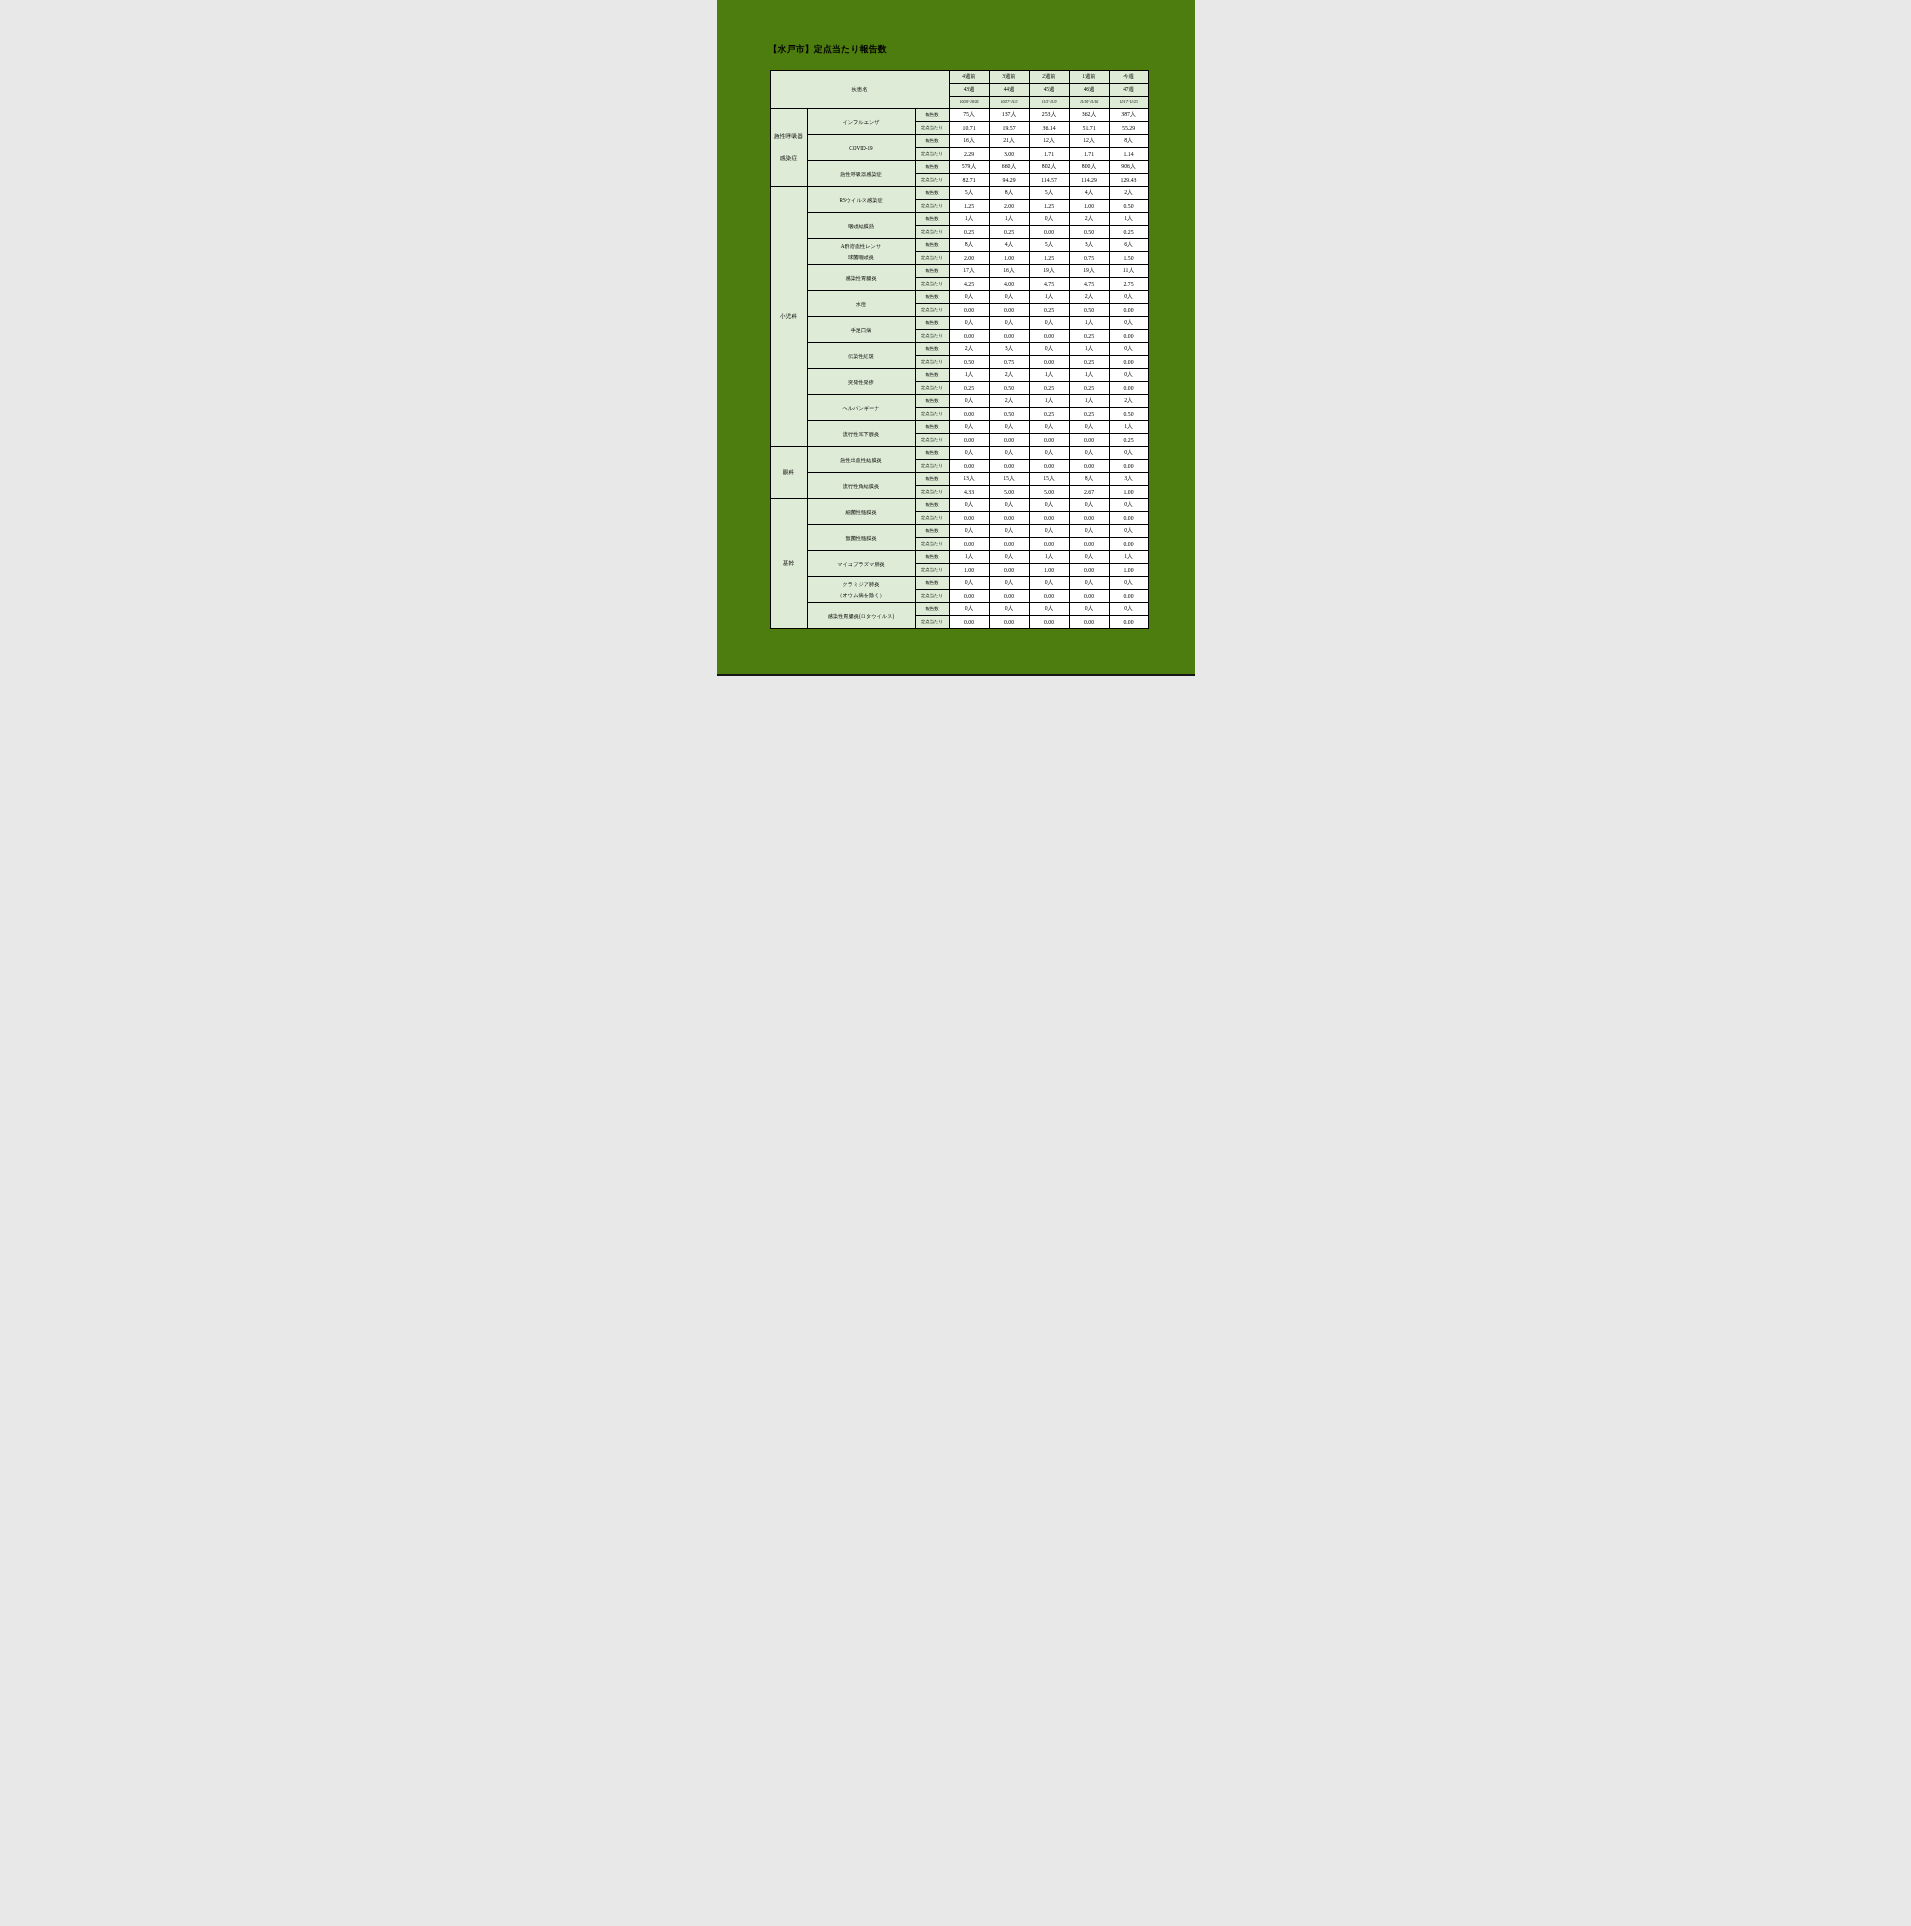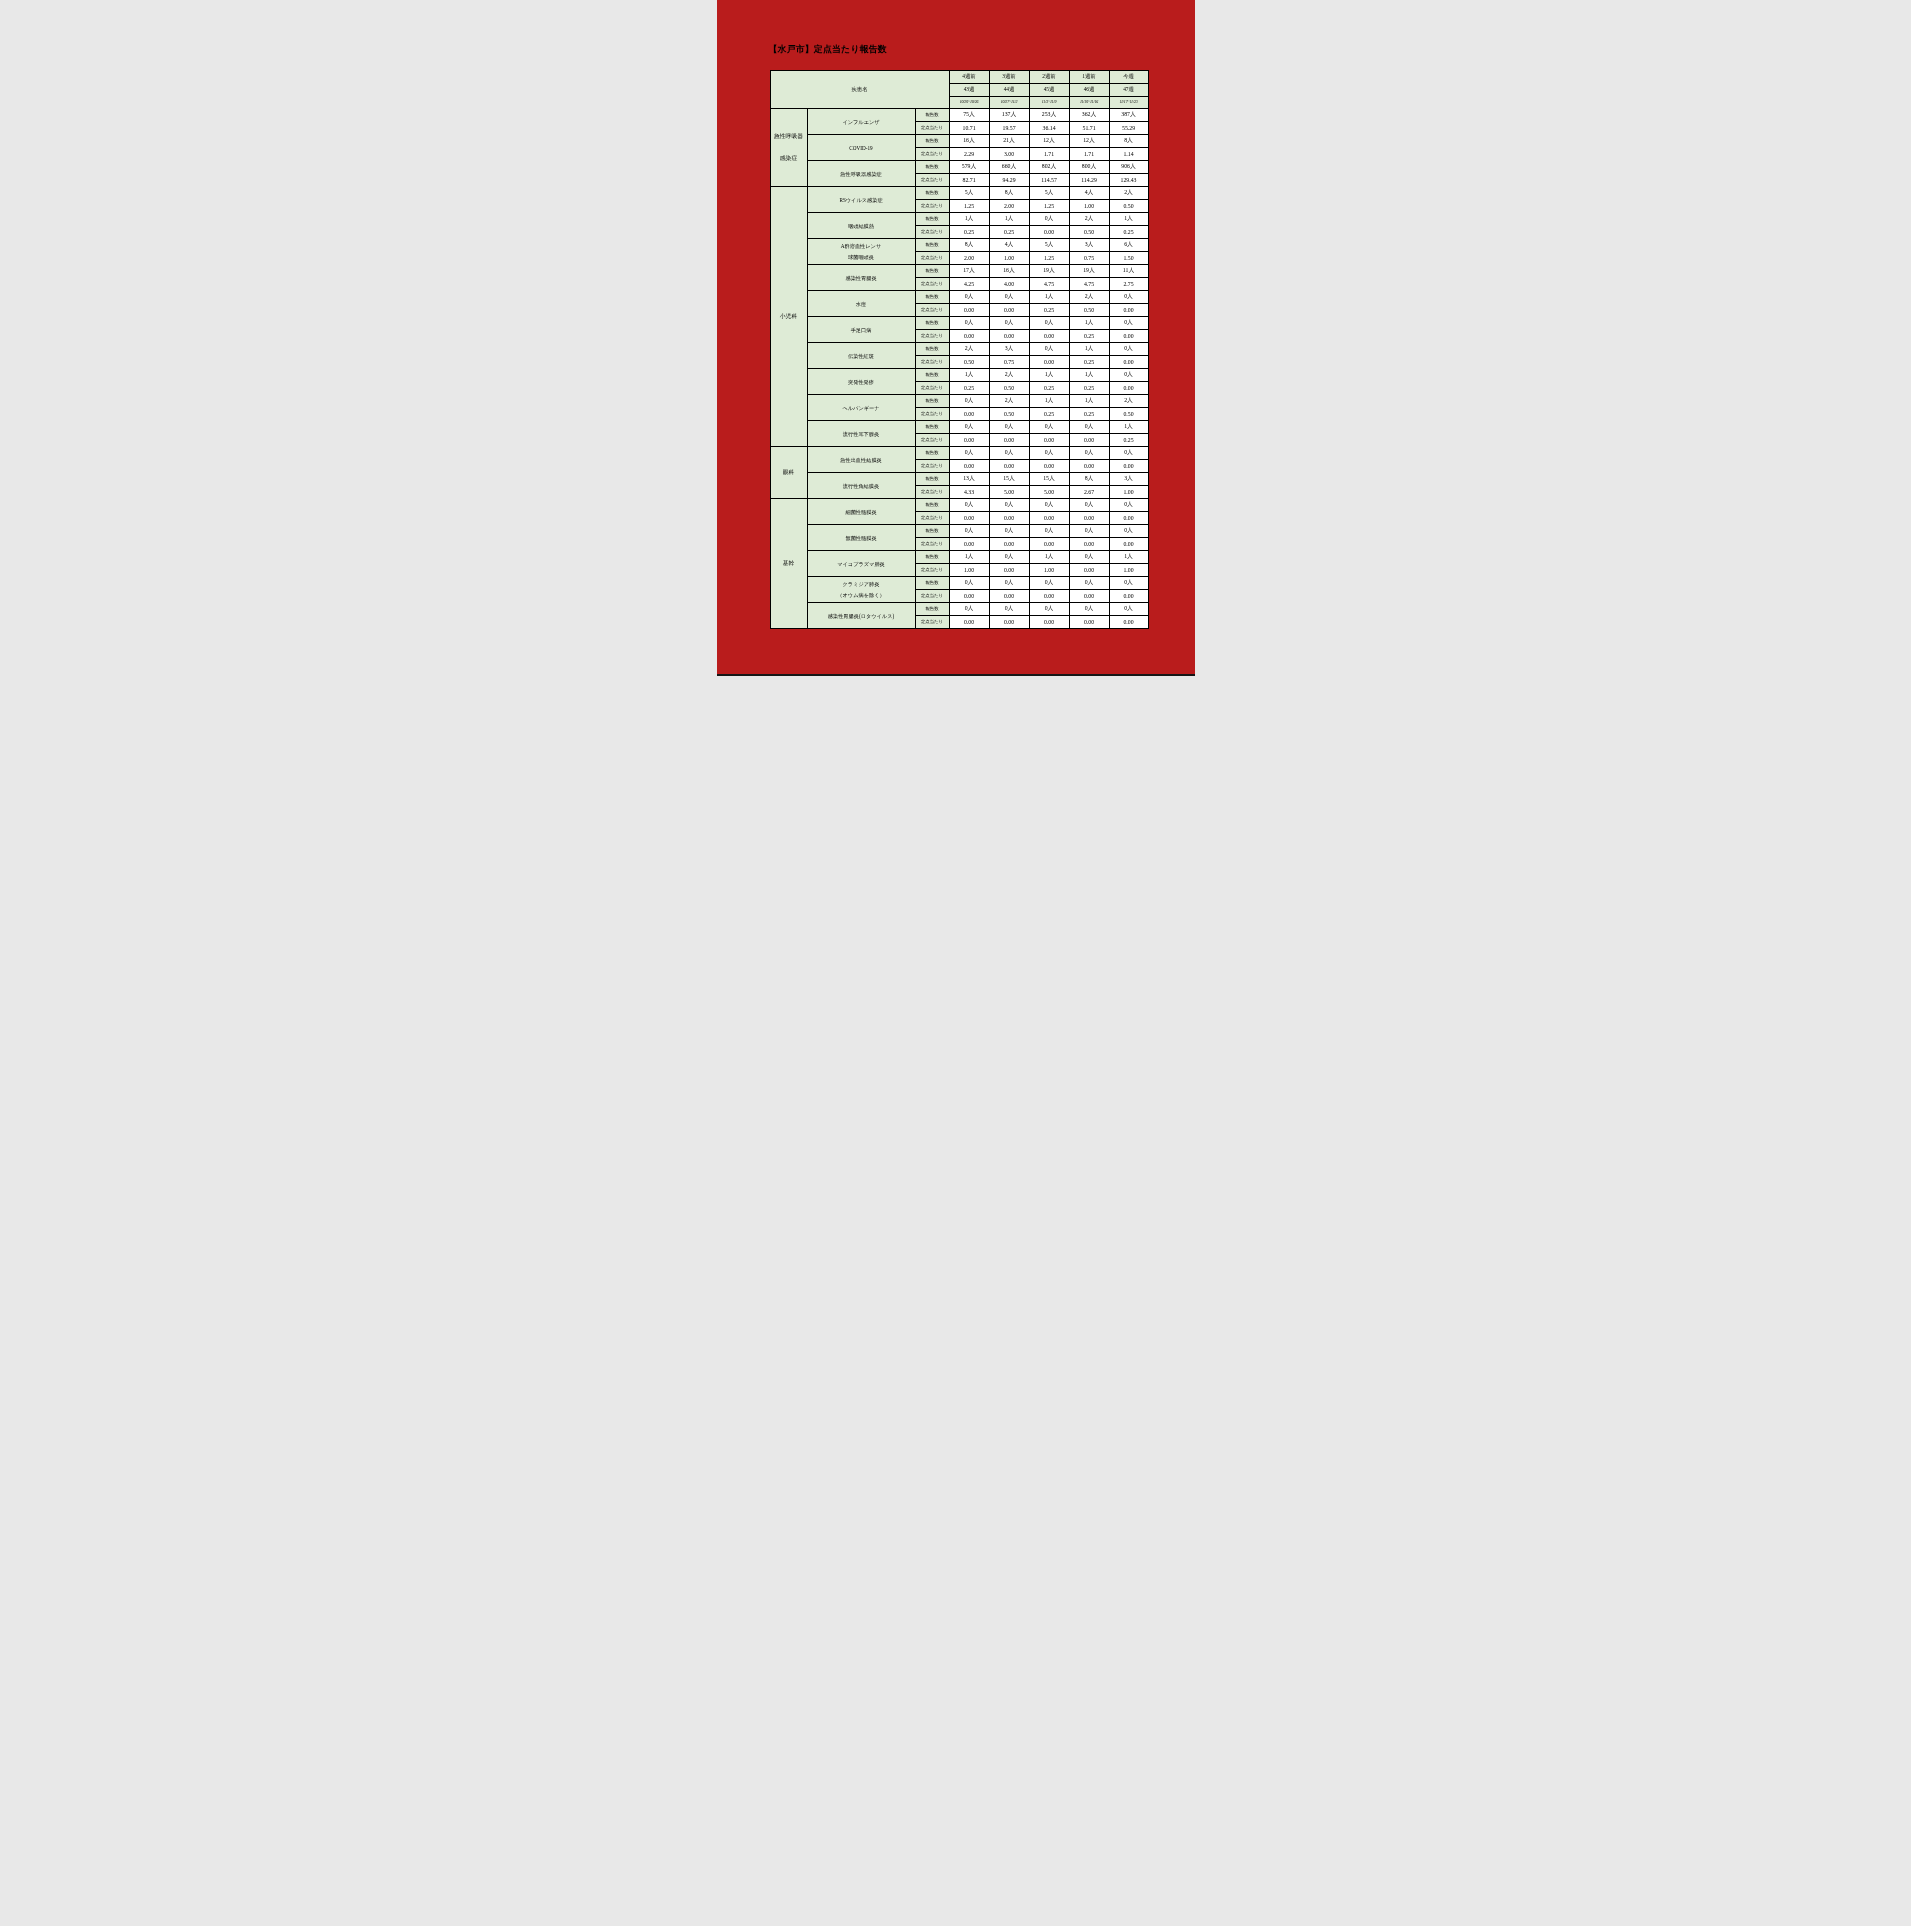--- a/index.html
+++ b/index.html
@@ -1,19 +1,19 @@
 <!DOCTYPE html>
 <html style="--green: #deebd6; --border: #000000;font-size:6.2px"><head>
 <meta charset="utf-8">
 <style>
   :root { --green:#deebd6; --border:#000000; }
   * { box-sizing:border-box; margin:0; padding:0; }
   html,body { background:#e8e8e8; }
   body { font-family:"Liberation Serif","DejaVu Serif",serif; color:#000; }
-  .page { position:relative; width:478px; height:676px; background:#b91c1c; margin:0 auto; overflow:hidden; }
+  .page { position:relative; width:478px; height:676px; background:#4d7c0f; margin:0 auto; overflow:hidden; }
   .title { position:absolute; left:52px; top:43px; font-family:"Liberation Sans","DejaVu Sans",sans-serif;
            font-weight:700; font-size:8.9px; letter-spacing:0.2px; white-space:nowrap; }
   table.report { position:absolute; left:53px; top:70px; width:376px;
                  border-collapse:collapse; table-layout:fixed; border:1.2px solid var(--border); }
   th, td { border:0.4px solid var(--border); text-align:center; vertical-align:middle; overflow:hidden; padding:0; }
   thead th { background:var(--green); font-weight:400; border-top:1.2px solid var(--border); border-bottom:1.2px solid var(--border); }
   th.corner { font-size:5.4px; border-right:0.8px solid var(--border); }
   th.rel { font-size:5.4px; height:13px; padding-bottom:1.2px; }
   th.wk  { font-size:5.4px; height:13px; padding-bottom:1.2px; }
   th.dt  { font-size:3.9px; height:12.3px; font-style:italic; letter-spacing:-0.1px; padding-bottom:0.8px; }

